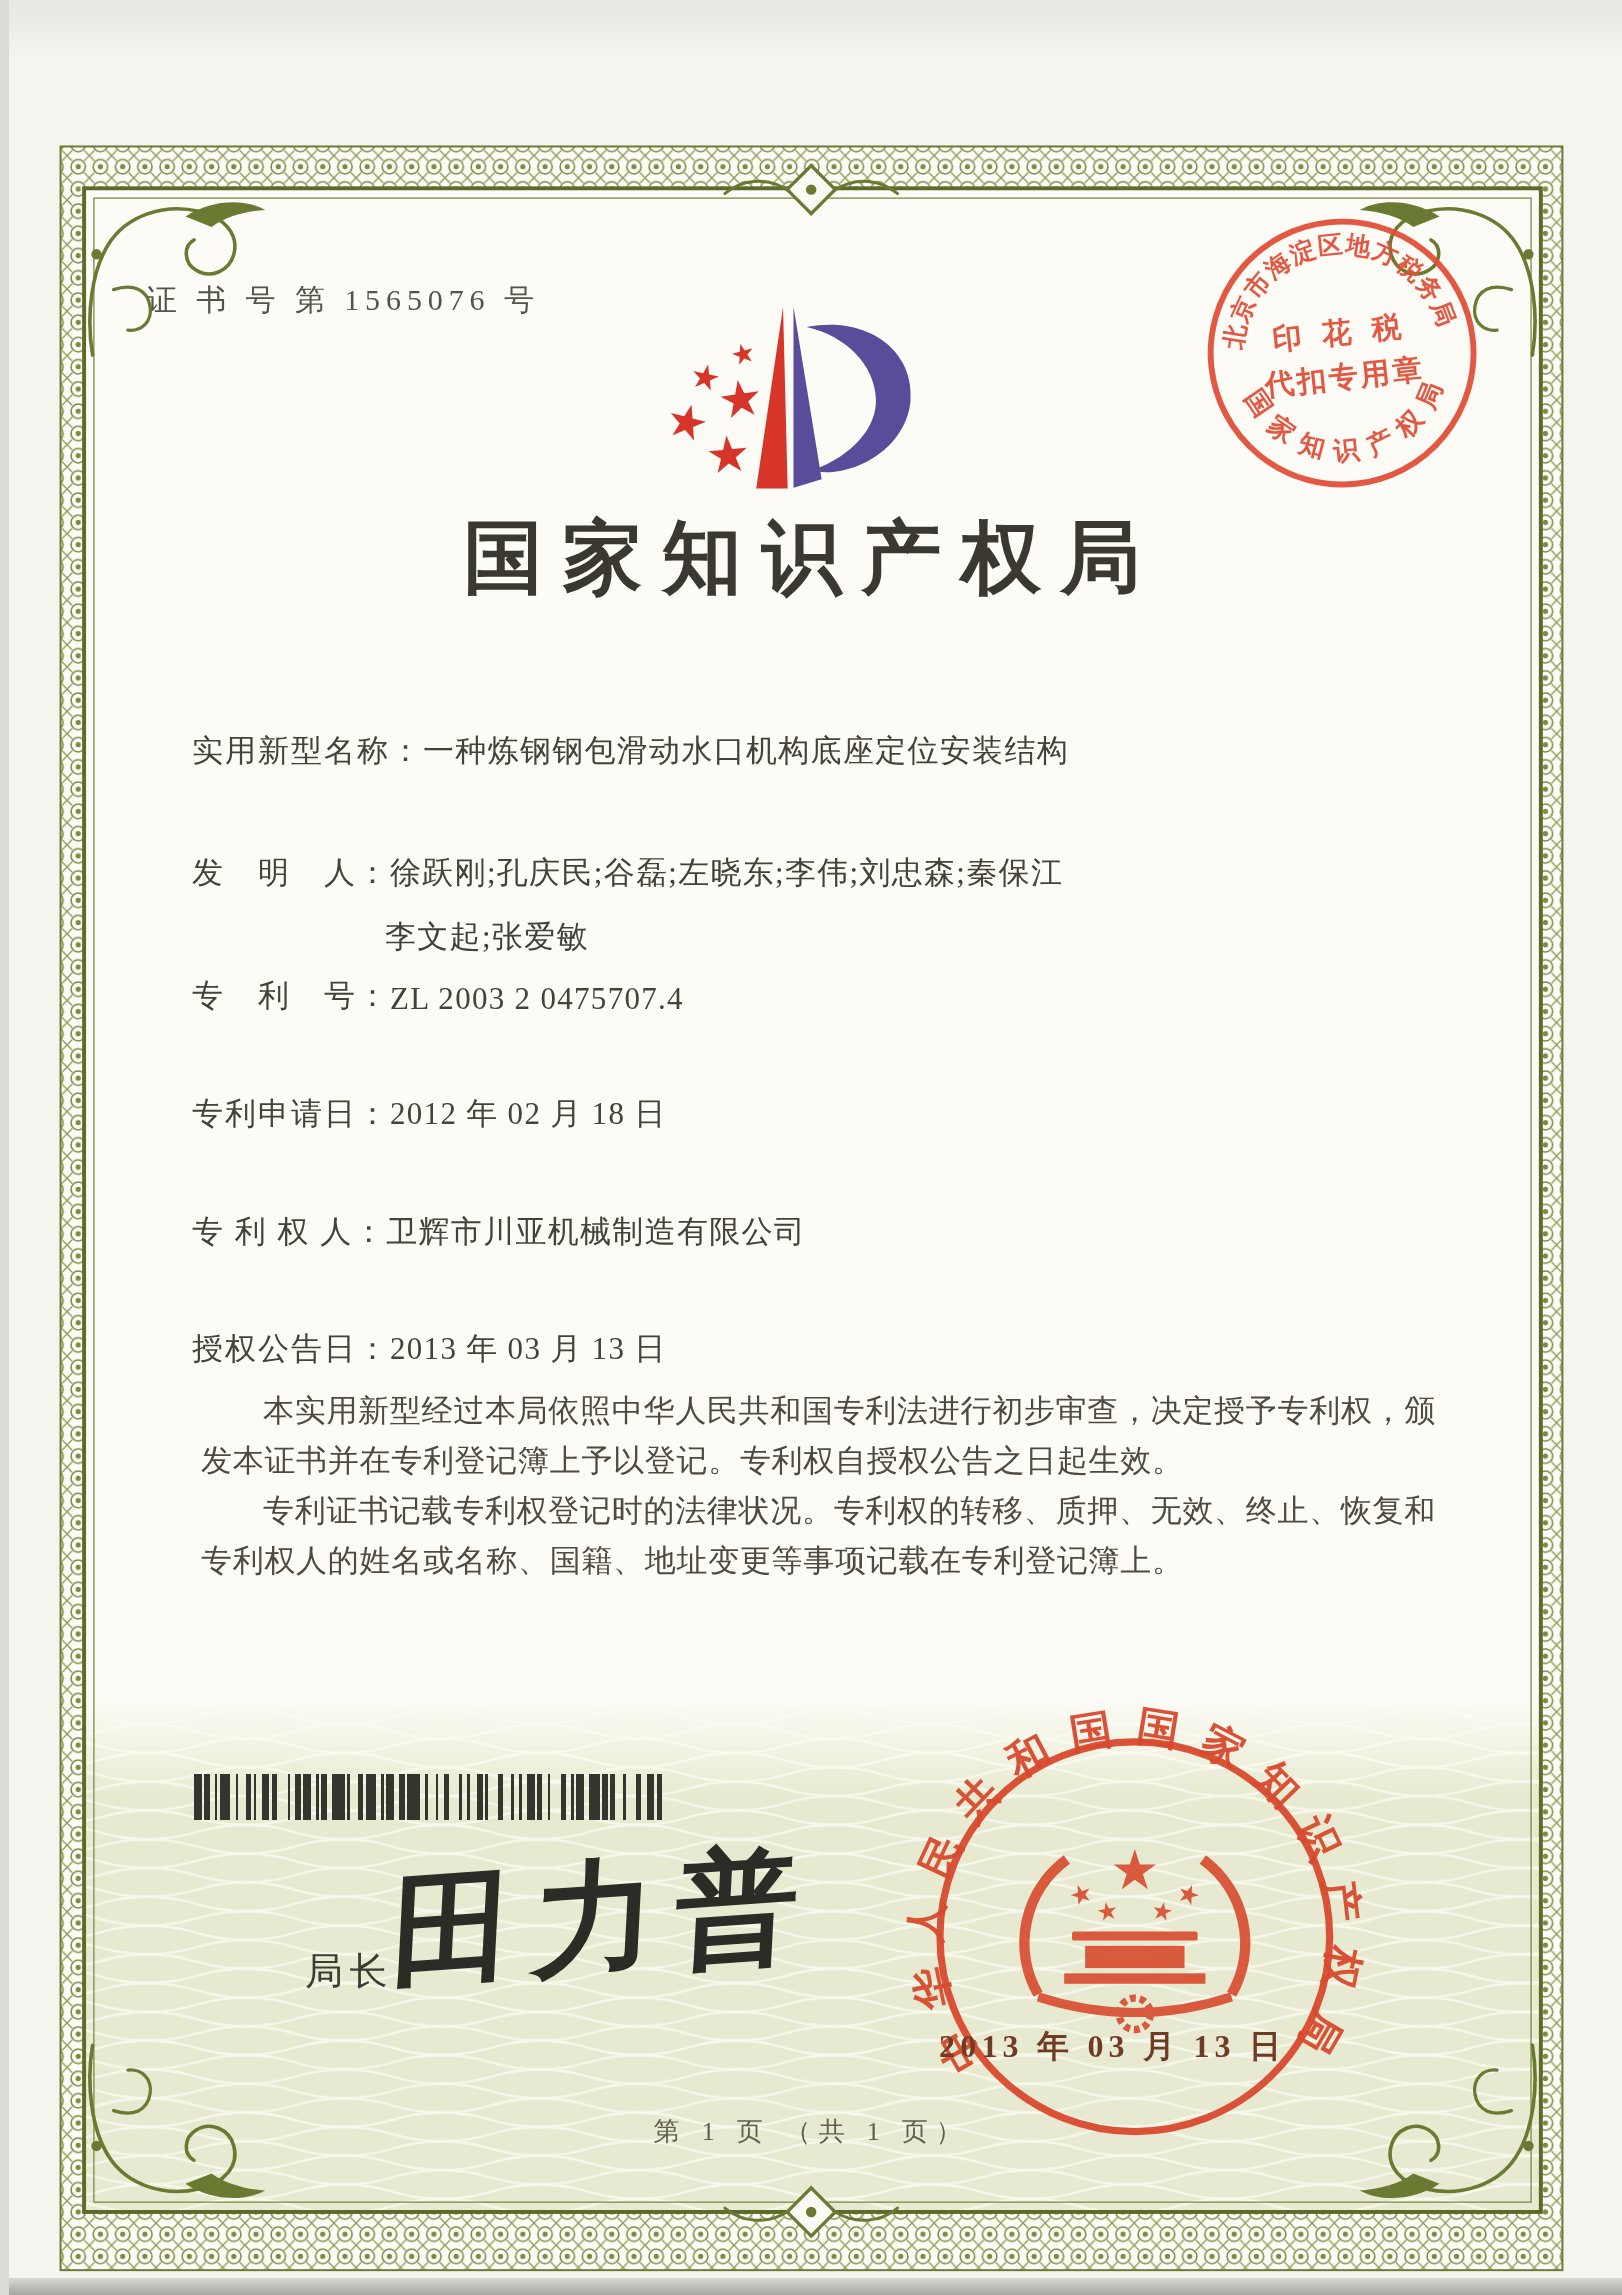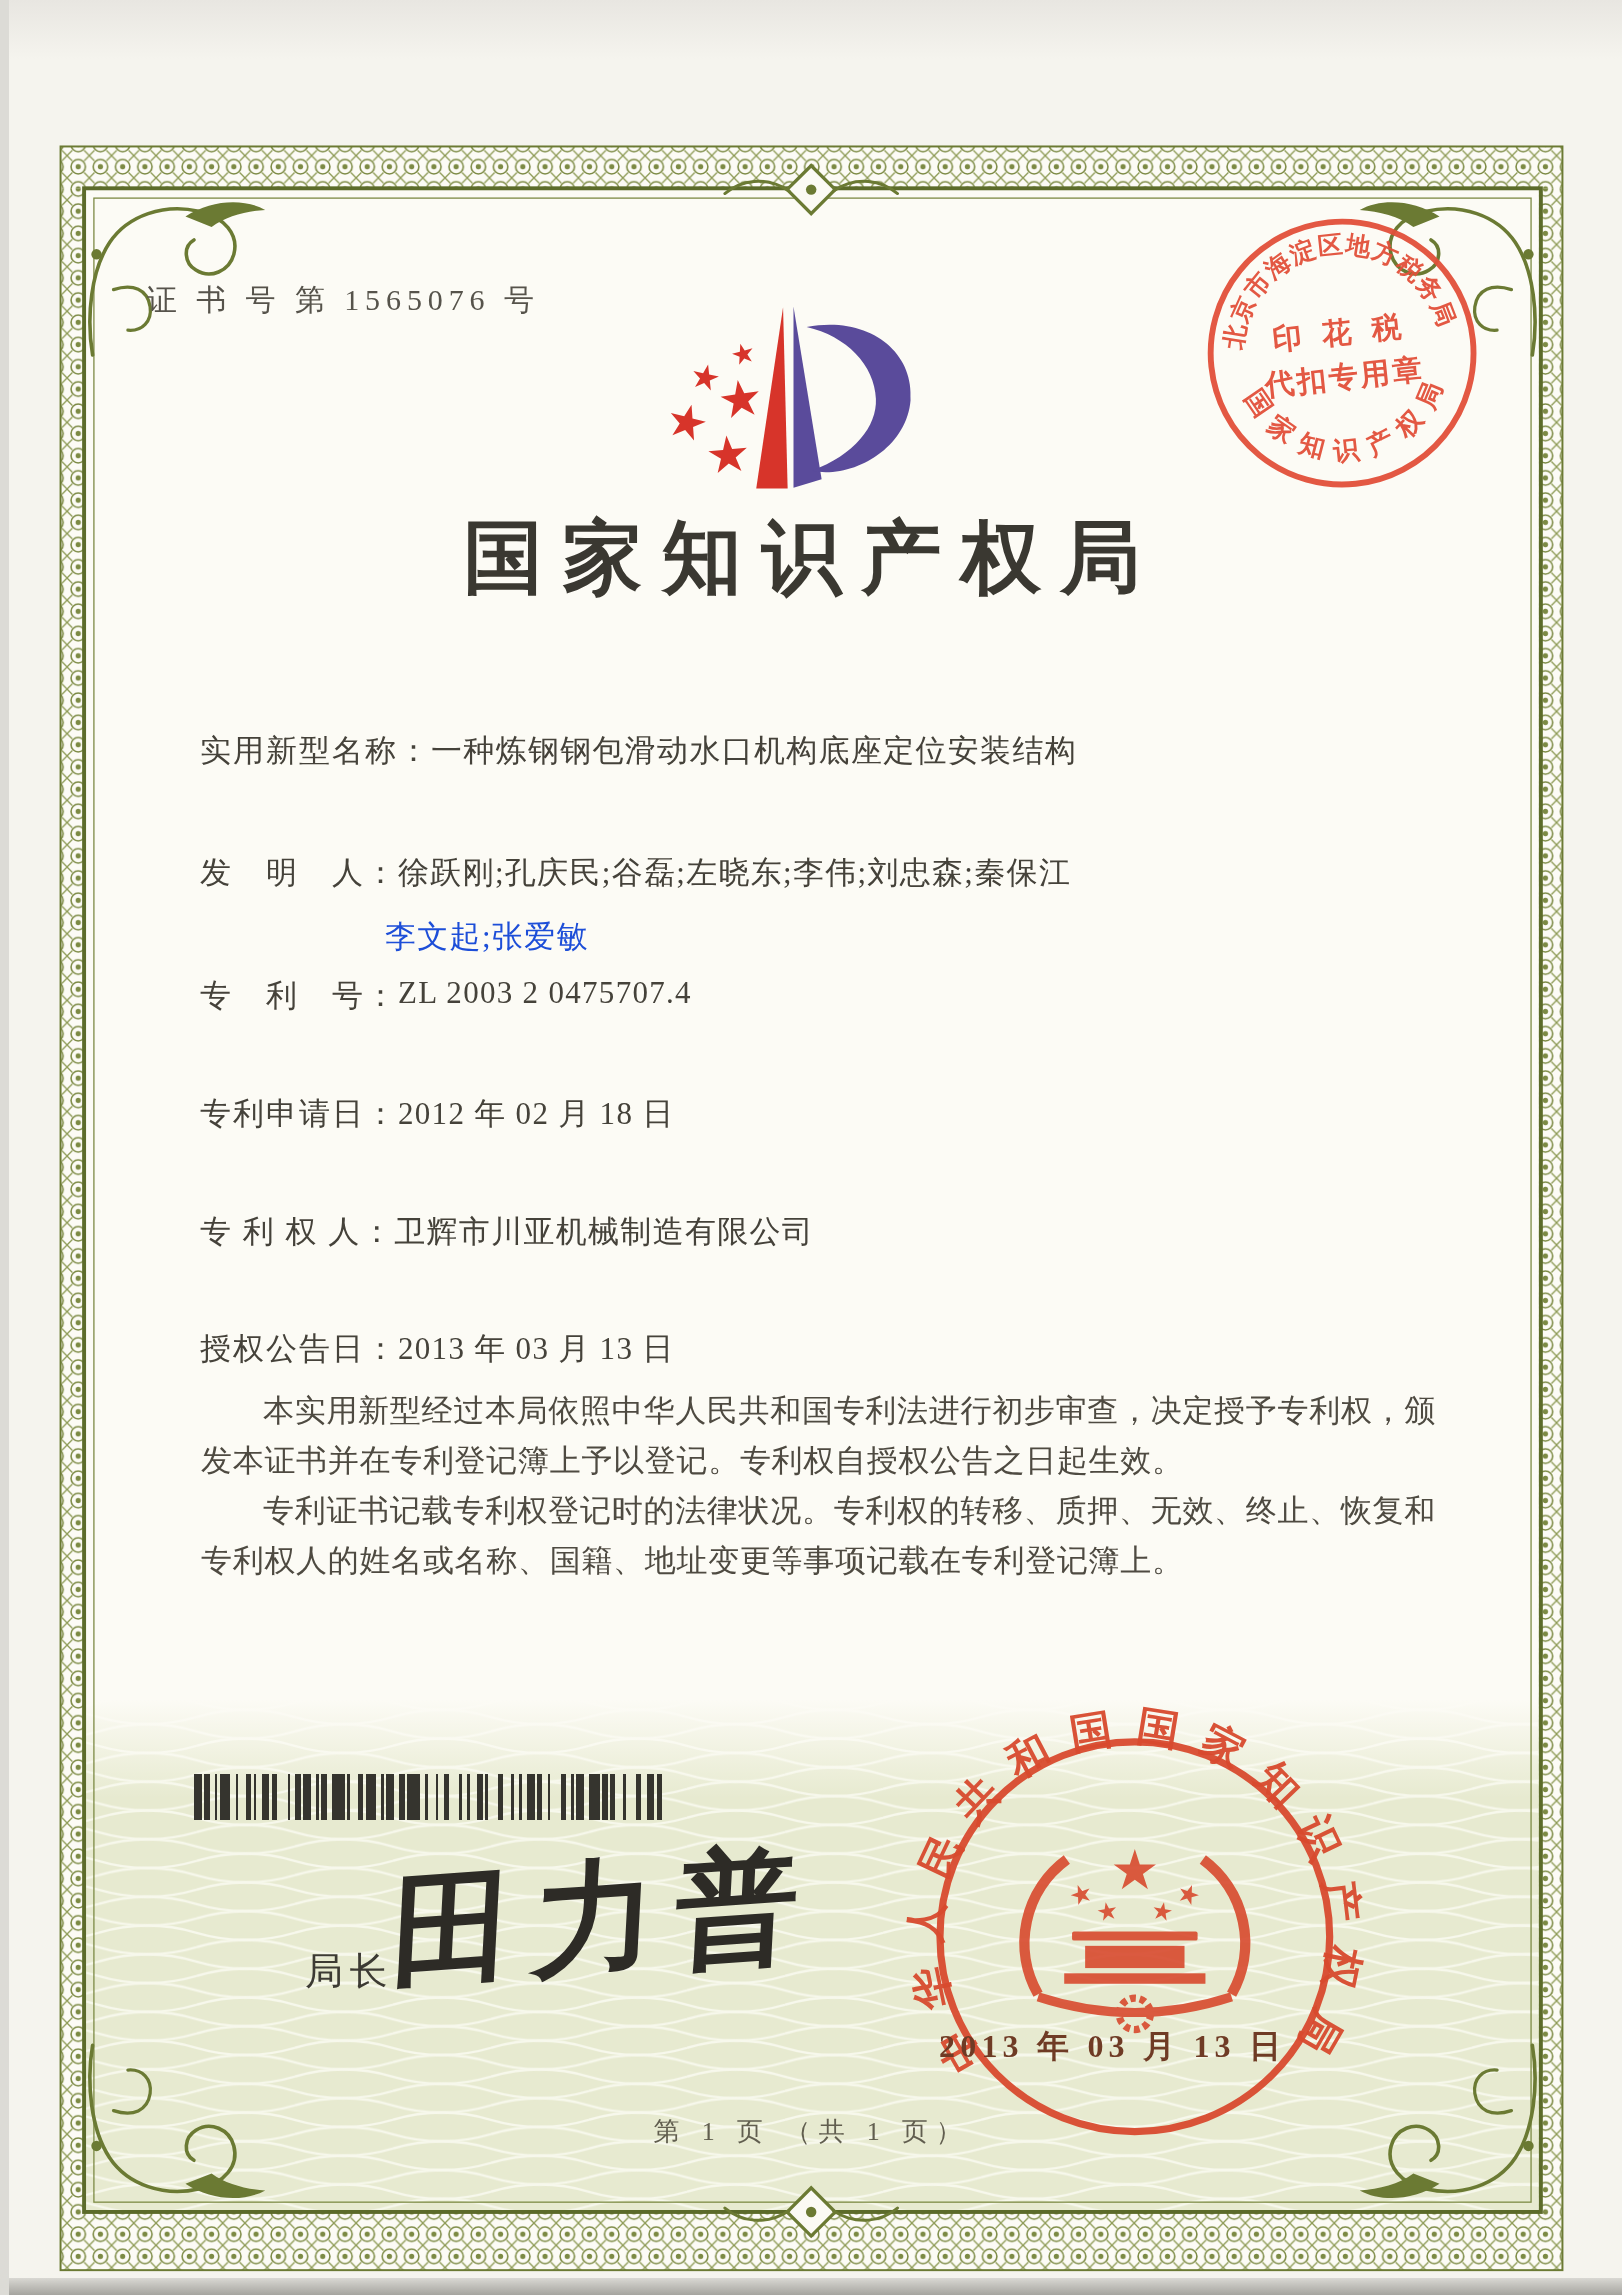--- a/index.html
+++ b/index.html
@@ -4,25 +4,25 @@
 <style>
   html,body{margin:0;padding:0;background:#e9e8e2;}
   body{font-family:"Liberation Serif","DejaVu Serif",serif;}
   .page{position:relative;width:1623px;height:2295px;background:#f5f4ee;overflow:hidden;}
   .bg-svg{position:absolute;left:0;top:0;width:1623px;height:2295px;}
   svg text{font-family:"Liberation Serif","DejaVu Serif",serif;}
   .layer{position:absolute;left:0;top:0;width:1623px;height:2295px;}
   .abs{position:absolute;}
   .cert-no{left:147px;top:280px;font-size:30px;letter-spacing:5.9px;color:#56534b;}
   .title{left:0;top:505px;width:1623px;text-align:center;font-size:80px;font-weight:bold;letter-spacing:19.6px;color:#3a3831;}
-  .field{left:200px;display:flex;font-size:31px;color:#45423a;letter-spacing:1.3px;white-space:pre;}
+  .field{left:192px;display:flex;font-size:31px;color:#45423a;letter-spacing:1.3px;white-space:pre;align-items:flex-end;}
   .f-label{letter-spacing:2px;}
   .f-top-name{top:730px;}
   .f-top-inventors{top:852px;}
-  .inv-line2{left:385px;top:916px;font-size:31px;color:#1d4ed8;letter-spacing:1.3px;white-space:pre;}
+  .inv-line2{left:385px;top:916px;font-size:31px;color:#404040;letter-spacing:1.3px;white-space:pre;}
   .f-top-patent{top:975px;}
   .f-top-filing{top:1093px;}
   .f-top-patentee{top:1211px;}
   .f-top-grant{top:1328px;}
   .paras{left:193px;top:1386px;width:1235px;margin-left:8px;}
   .paras p{margin:0;font-size:31px;line-height:50px;text-indent:2em;text-align:justify;color:#4e4a41;letter-spacing:0.7px;}
   .barcode{left:194px;top:1774px;width:501px;height:46px;display:flex;align-items:stretch;}
   .barcode span{display:block;height:100%;}
   .barcode .b{background:#35342e;}
   .barcode .s{background:transparent;}

